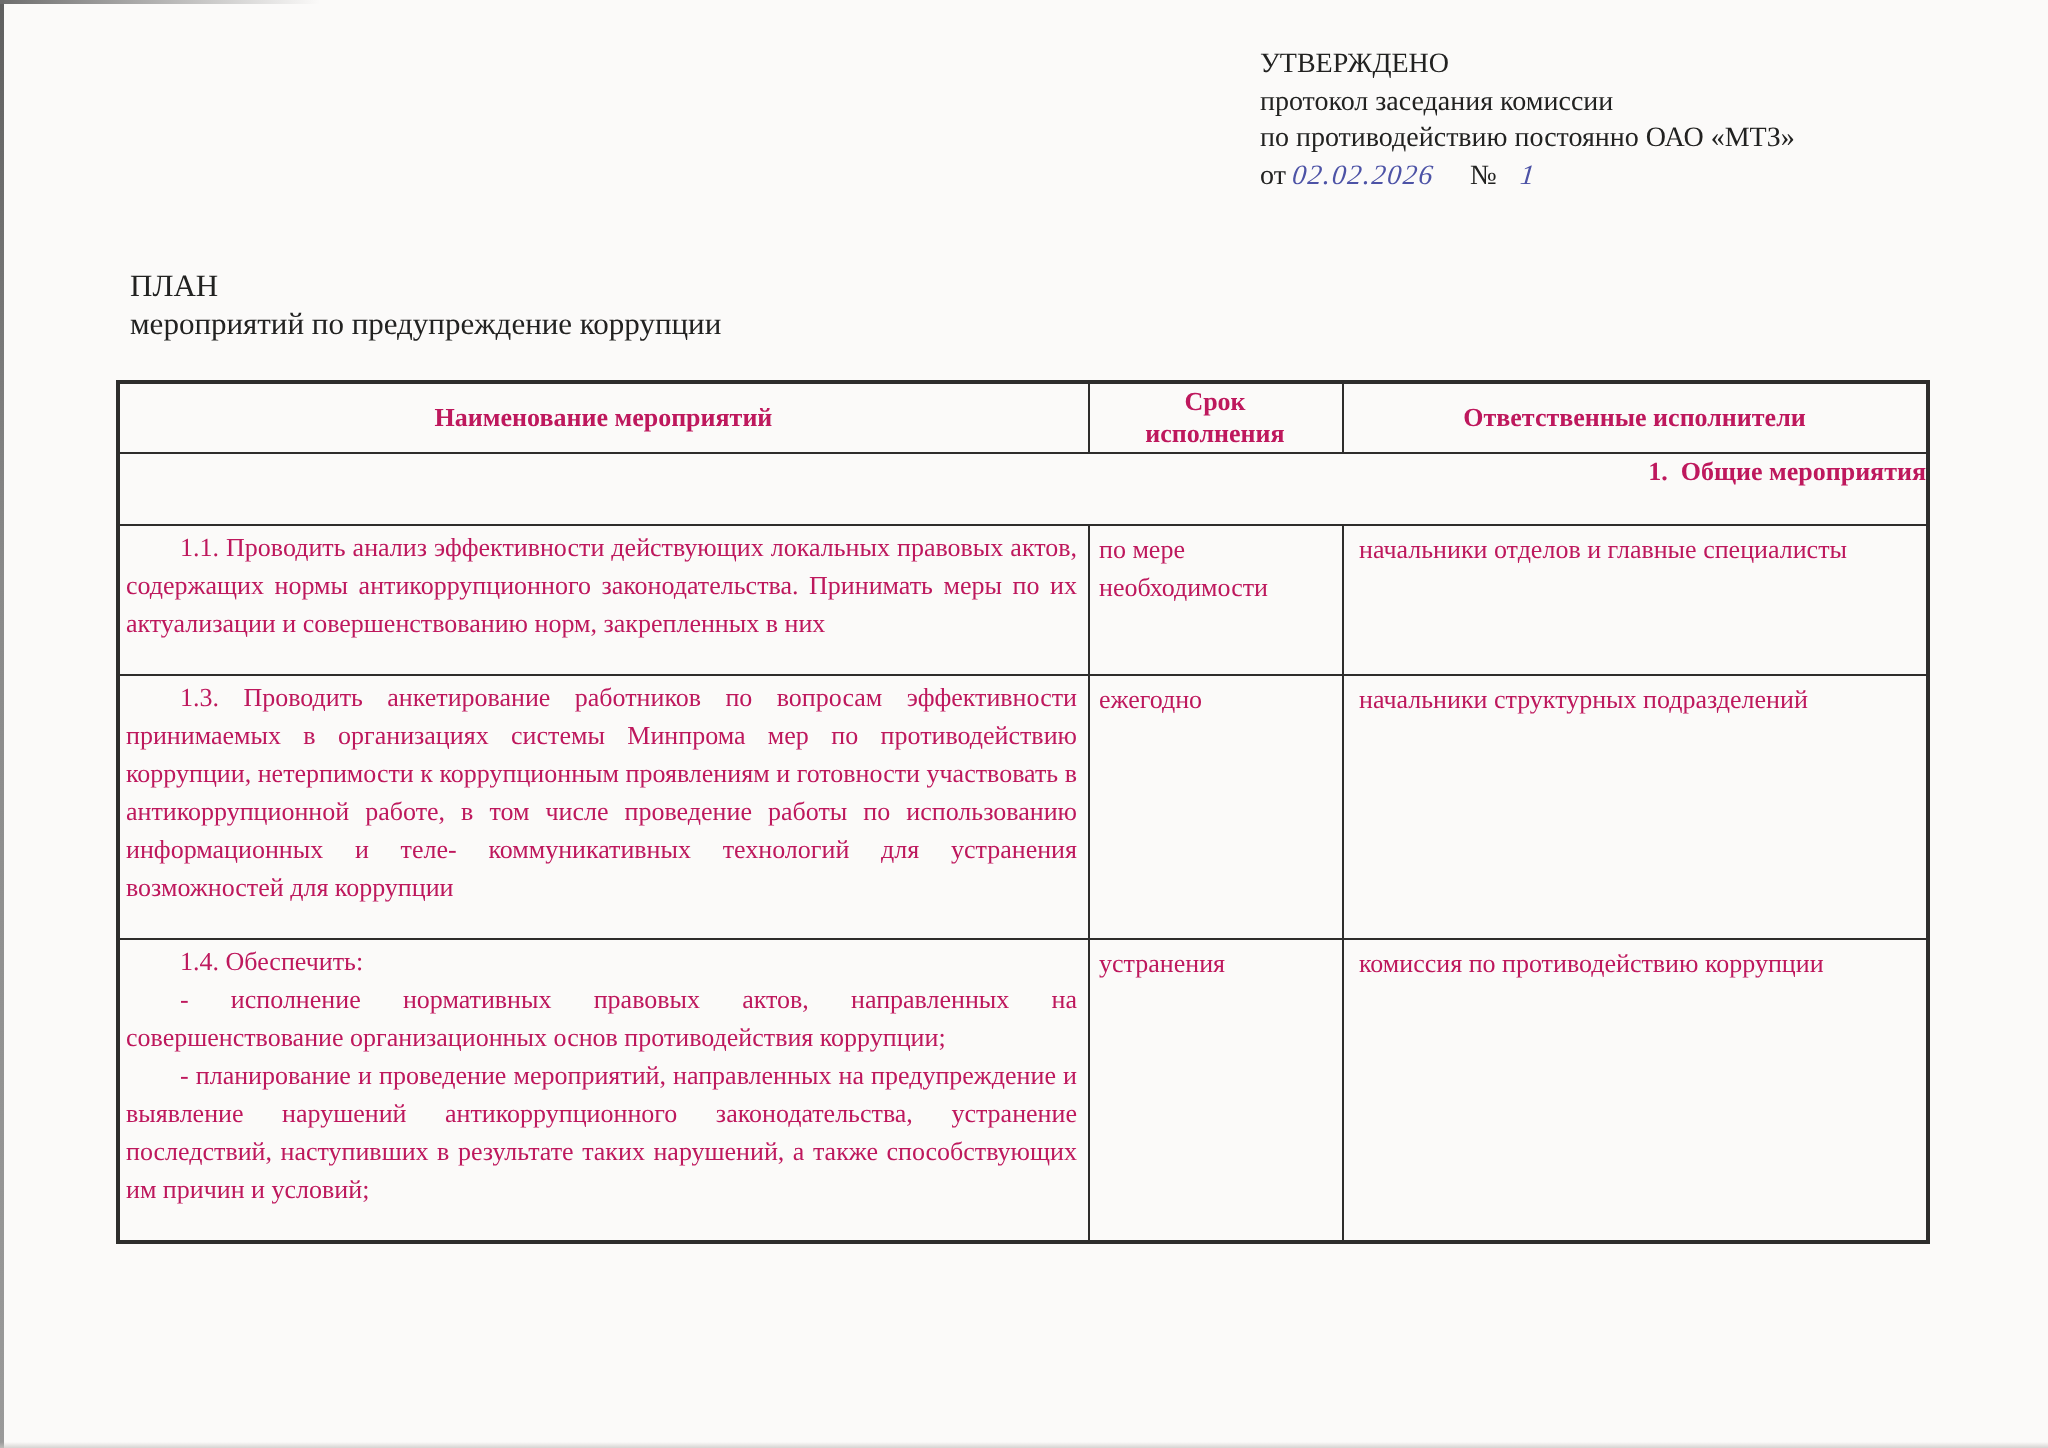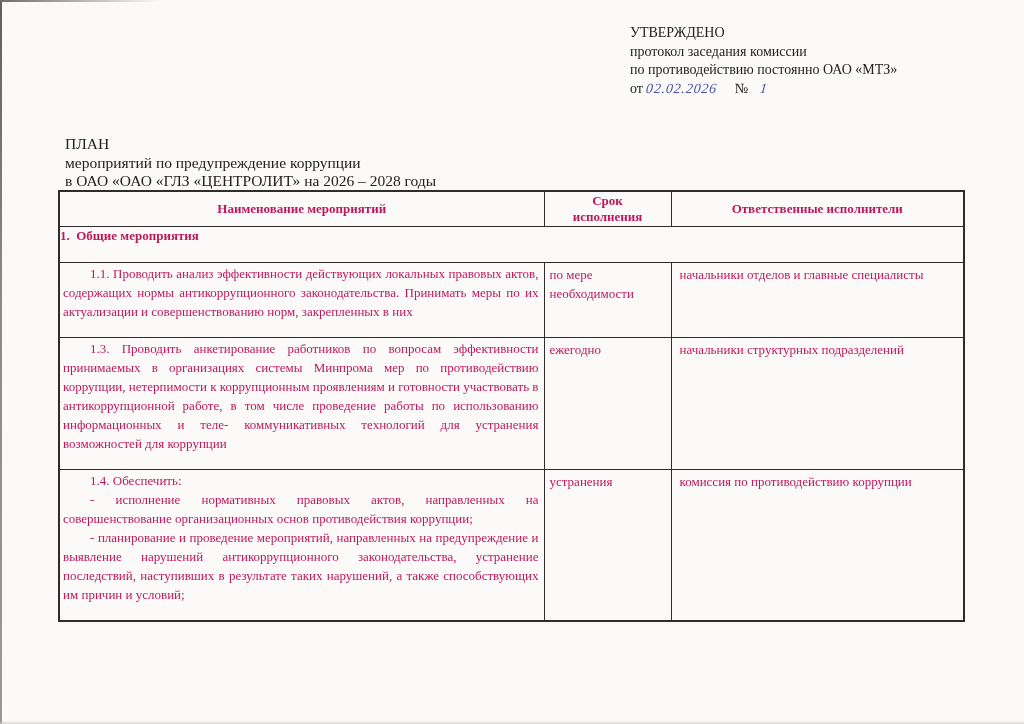--- a/index.html
+++ b/index.html
@@ -33,21 +33,21 @@
   .plan-table col.c1{width:485px;}
   .plan-table col.c2{width:127px;}
   .plan-table col.c3{width:293px;}
   .plan-table{border:2px solid #2e2d2c;}
   .plan-table th,.plan-table td{border:1px solid #2e2d2c;vertical-align:top;}
   .plan-table th{
     font-weight:bold;text-align:center;vertical-align:middle;
     line-height:16px;padding:1px 2px;height:31px;white-space:pre-line;
   }
   .section-row td{
-    font-weight:bold;text-align:left;padding:0 0 18px 0;line-height:17px;height:17px;
+    font-weight:bold;text-align:right;padding:0 0 18px 0;line-height:17px;height:17px;
     white-space:pre-wrap;
   }
   td.c-act{padding:1px 5px 16px 3px;}
   td.c-act p{margin:0;text-align:justify;text-indent:27px;line-height:19px;}
   td.c-term{text-align:left;padding:2px 5px;line-height:19px;}
   td.c-resp{text-align:left;padding:2px 4px 2px 8px;line-height:19px;}
 </style>
 </head>
 <body>
 
@@ -65,21 +65,20 @@
       <span>от</span>
       <span class="ink">02.02.2026</span>
       <span class="no-sign">№</span>
       <span class="ink ink-num">1</span>
     </div>
   </div>
 
   <div class="doc-title">
     <div>ПЛАН</div>
     <div>мероприятий по предупреждение коррупции</div>
-    <div>в ОАО «ОАО «ГЛЗ «ЦЕНТРОЛИТ» на 2026 – 2028 годы</div>
   </div>
 
   <table class="plan-table">
     <colgroup>
         <col class="c1">
         <col class="c2">
         <col class="c3">
       </colgroup>
     <thead>
       <tr>

